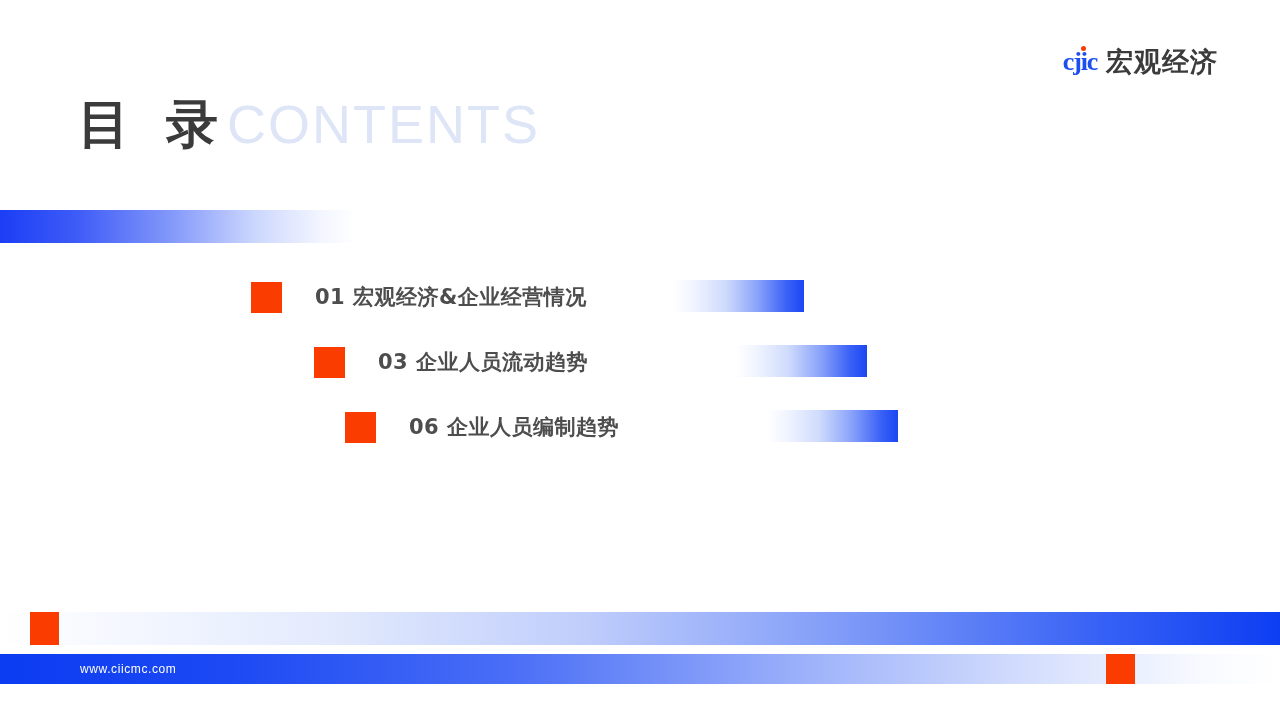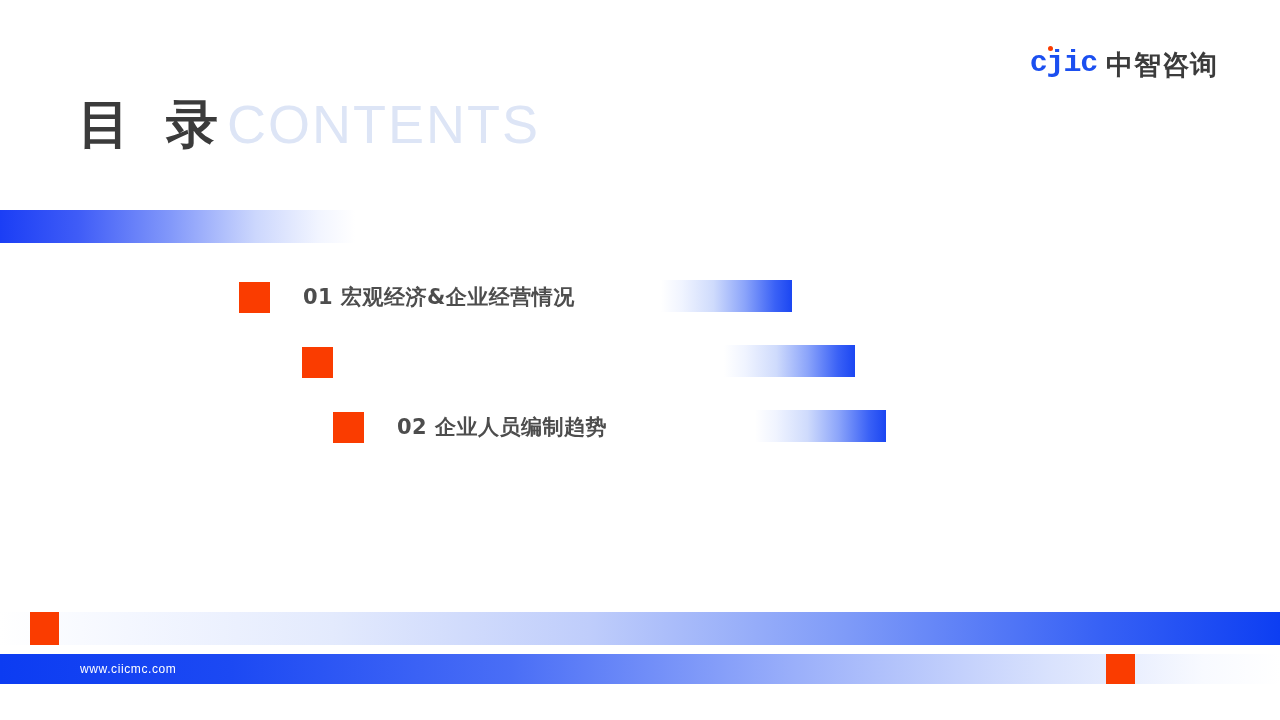--- a/index.html
+++ b/index.html
@@ -29,25 +29,25 @@
     position: absolute;
     top: 48px;
     right: 62px;
     display: flex;
     align-items: flex-end;
     gap: 9px;
     line-height: 1;
   }
   .brand-mark {
     position: relative;
-    font-size: 30px;
+    font-size: 26px;
     font-weight: 700;
     color: #1b4ff0;
     letter-spacing: -1.2px;
-    font-family: Liberation Mono, monospace;
+    font-family: Liberation Serif, serif;
     line-height: 1;
   }
   .brand-dot {
     position: absolute;
     width: 5px;
     height: 5px;
     border-radius: 50%;
     background: #fa3c00;
     top: -2px;
     left: 18px;
@@ -92,22 +92,23 @@
     left: 0;
     width: 355px;
     height: 33px;
     background: linear-gradient(90deg, #1b3ef5 0%, #3f5cf7 22%, #8298fa 48%, #ccd7fd 72%, #f2f5ff 90%, #ffffff 100%);
   }
 
   
   .toc {
     position: absolute;
     top: 273px;
-    left: 16px;
+    left: 0;
     width: 1024px;
+    padding-left: 28px;
   }
   .toc-row {
     position: relative;
     height: 65px;
   }
   .toc-square {
     position: absolute;
     top: 9px;
     width: 31px;
     height: 31px;
@@ -181,47 +182,48 @@
   }
 </style>
 </head>
 <body>
 
 <div class="slide">
 
   <div class="brand-logo">
     <span class="brand-mark">cjic</span>
     <span class="brand-dot"></span>
-    <span class="brand-cn">中智咨询</span>
+    <span class="brand-cn">宏观经济</span>
   </div>
 
   <div class="title-block">
     <span class="title-cn">目 录</span>
     <span class="title-en">CONTENTS</span>
   </div>
 
   <div class="top-band"></div>
 
   <div class="toc">
 
     <div class="toc-row">
       <span class="toc-square" style="left:223px"></span>
       <span class="toc-label" style="left:287px">01 宏观经济&amp;企业经营情况</span>
       <span class="toc-bar" style="left:645px"></span>
     </div>
 
 
     <div class="toc-row">
       <span class="toc-square" style="left:286px"></span>
+      <span class="toc-label" style="left:350px">03 企业人员流动趋势</span>
       <span class="toc-bar" style="left:708px"></span>
     </div>
 
     <div class="toc-row">
       <span class="toc-square" style="left:317px"></span>
-      <span class="toc-label" style="left:381px">02 企业人员编制趋势</span>
+      <span class="toc-label" style="left:381px">06 企业人员编制趋势</span>
       <span class="toc-bar" style="left:739px"></span>
     </div>
 
   </div>
 
   <div class="footer-band-upper"></div>
   <div class="footer-square-left"></div>
   <div class="footer-band-lower"></div>
   <div class="footer-square-right"></div>
   <div class="footer-url">www.ciicmc.com</div>

